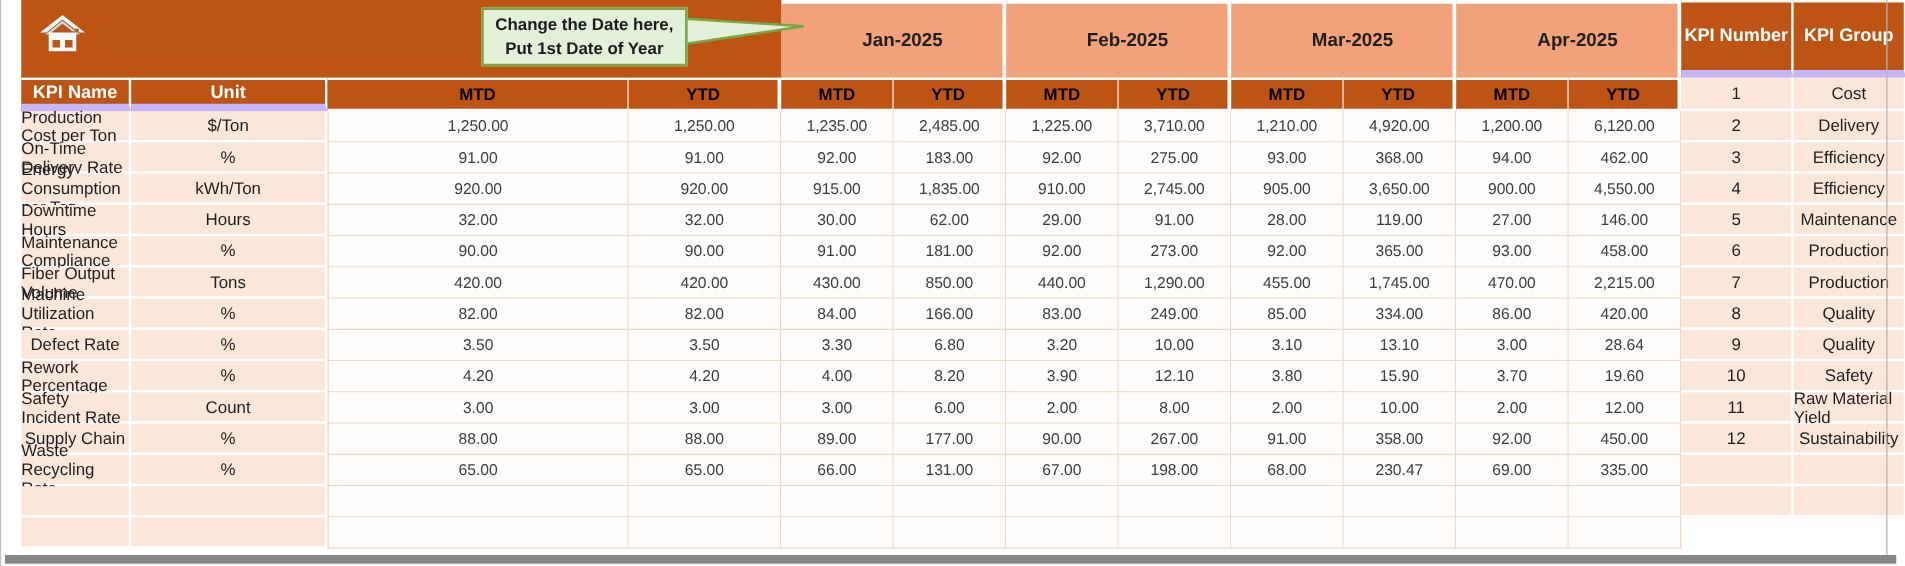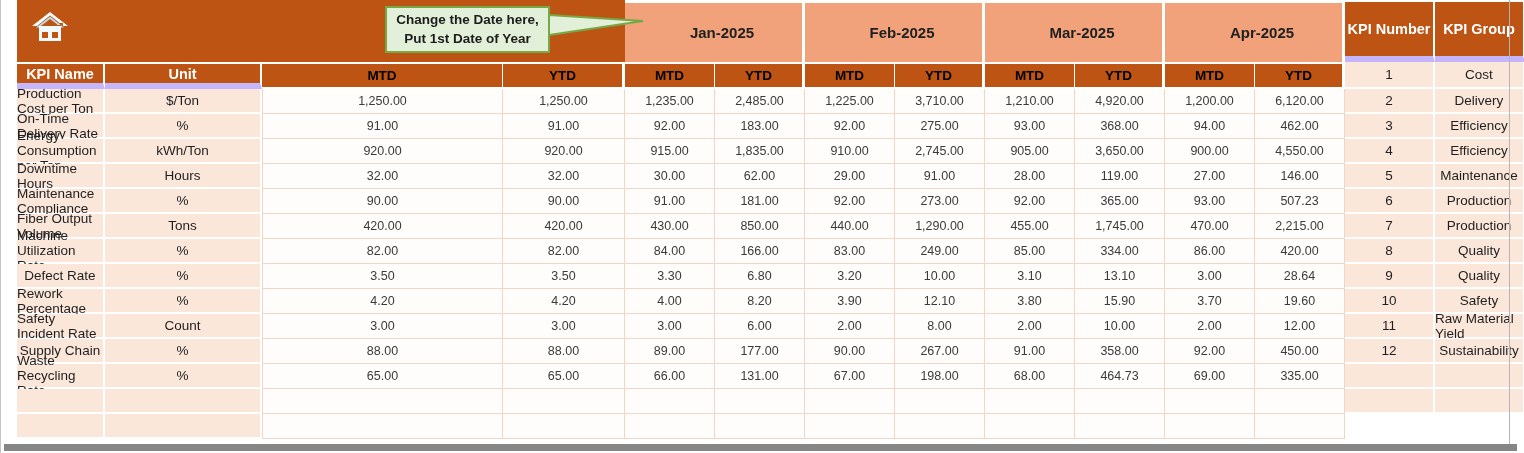--- a/index.html
+++ b/index.html
@@ -158,21 +158,21 @@
       <div class="cell-left">%</div>
       <div class="cell-val first-data">90.00</div>
       <div class="cell-val">90.00</div>
       <div class="cell-val">91.00</div>
       <div class="cell-val">181.00</div>
       <div class="cell-val">92.00</div>
       <div class="cell-val">273.00</div>
       <div class="cell-val">92.00</div>
       <div class="cell-val">365.00</div>
       <div class="cell-val">93.00</div>
-      <div class="cell-val">507.23</div>
+      <div class="cell-val">458.00</div>
       <div class="cell-left">6</div>
       <div class="cell-left">Production</div>
       <div class="cell-left">Fiber Output Volume</div>
       <div class="cell-left">Tons</div>
       <div class="cell-val first-data">420.00</div>
       <div class="cell-val">420.00</div>
       <div class="cell-val">430.00</div>
       <div class="cell-val">850.00</div>
       <div class="cell-val">440.00</div>
       <div class="cell-val">1,290.00</div>
@@ -254,21 +254,21 @@
       <div class="cell-left">Sustainability</div>
       <div class="cell-left">Waste Recycling Rate</div>
       <div class="cell-left">%</div>
       <div class="cell-val first-data">65.00</div>
       <div class="cell-val">65.00</div>
       <div class="cell-val">66.00</div>
       <div class="cell-val">131.00</div>
       <div class="cell-val">67.00</div>
       <div class="cell-val">198.00</div>
       <div class="cell-val">68.00</div>
-      <div class="cell-val">464.73</div>
+      <div class="cell-val">230.47</div>
       <div class="cell-val">69.00</div>
       <div class="cell-val">335.00</div>
       <div class="cell-left"></div>
       <div class="cell-left"></div>
       <div class="cell-left"></div>
       <div class="cell-left"></div>
       <div class="cell-val first-data"></div>
       <div class="cell-val"></div>
       <div class="cell-val"></div>
       <div class="cell-val"></div>

